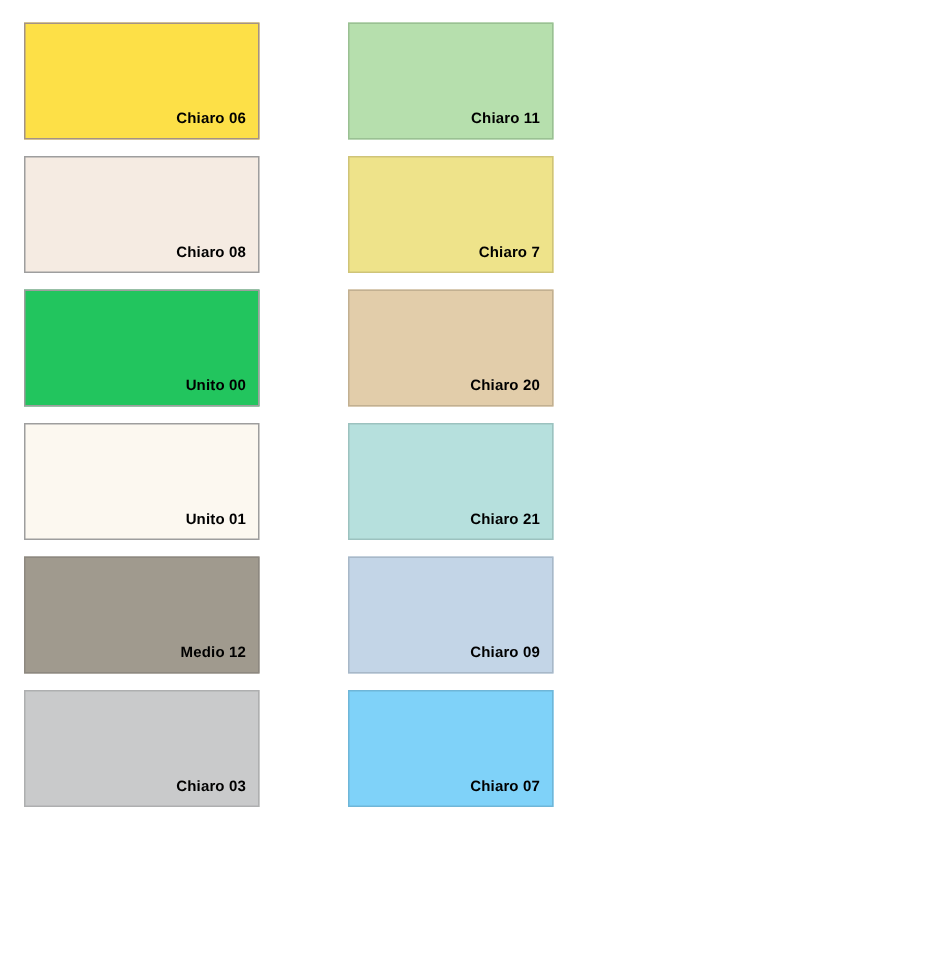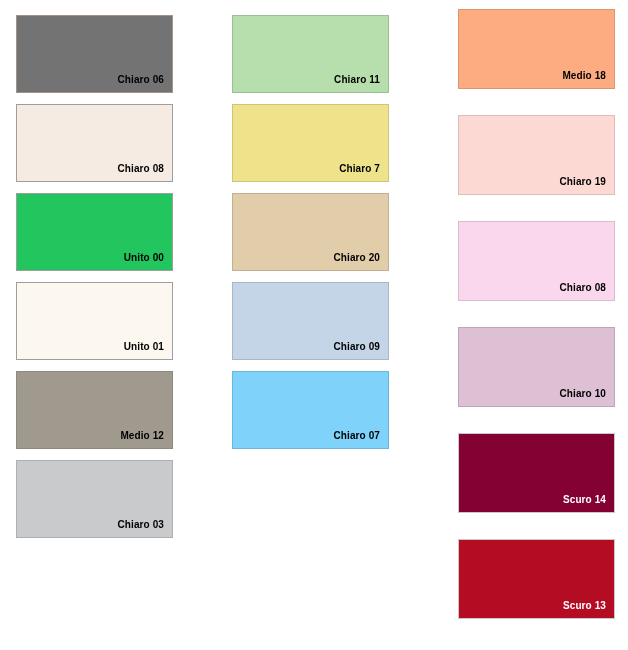--- a/index.html
+++ b/index.html
@@ -25,21 +25,21 @@
     display: flex;
     flex-direction: column;
   }
   #column-1 {
     left: 16px;
     width: 157px;
     padding-top: 15px;
   }
   #column-2 {
     left: 232px;
-    width: 157px;
+    width: 137px;
     padding-top: 15px;
   }
   #column-3 {
     left: 458px;
     width: 157px;
     padding-top: 9px;
   }
   #column-1 .swatch-card,
   #column-2 .swatch-card {
     height: 78px;
@@ -69,21 +69,21 @@
   .swatch-label.light-text {
     color: #ffffff;
   }
 </style>
 </head>
 <body>
 
 <div id="palette-board">
 
   <div class="swatch-column" id="column-1">
-      <div class="swatch-card" style="background: #737373; border-color: rgb(163, 146, 135); padding-left: 12px;">
+      <div class="swatch-card" style="background: #fde047; border-color: rgb(163, 146, 135); padding-left: 12px;">
         <span class="swatch-label">Chiaro 06</span>
       </div>
       <div class="swatch-card" style="background: rgb(245, 235, 226); border-color: rgb(158, 158, 158);">
         <span class="swatch-label">Chiaro 08</span>
       </div>
       <div class="swatch-card" style="background: #22c55e; border-color: rgb(158, 158, 158);">
         <span class="swatch-label">Unito 00</span>
       </div>
       <div class="swatch-card" style="background: rgb(252, 248, 240); border-color: rgb(158, 158, 158);">
         <span class="swatch-label">Unito 01</span>
@@ -98,41 +98,24 @@
   <div class="swatch-column" id="column-2">
       <div class="swatch-card" style="background: rgb(182, 223, 173); border-color: rgb(154, 192, 147);">
         <span class="swatch-label">Chiaro 11</span>
       </div>
       <div class="swatch-card" style="background: rgb(238, 227, 138); border-color: rgb(207, 196, 120);">
         <span class="swatch-label">Chiaro 7</span>
       </div>
       <div class="swatch-card" style="background: rgb(226, 205, 170); border-color: rgb(194, 176, 145);">
         <span class="swatch-label">Chiaro 20</span>
       </div>
+      <div class="swatch-card" style="background: rgb(182, 224, 221); border-color: rgb(156, 194, 191);">
+        <span class="swatch-label">Chiaro 21</span>
+      </div>
       <div class="swatch-card" style="background: rgb(195, 213, 231); border-color: rgb(168, 184, 200);">
         <span class="swatch-label">Chiaro 09</span>
       </div>
       <div class="swatch-card" style="background: rgb(127, 210, 249); border-color: rgb(111, 182, 216);">
         <span class="swatch-label">Chiaro 07</span>
       </div>
     </div>
-  <div class="swatch-column" id="column-3">
-      <div class="swatch-card" style="background: rgb(253, 171, 128); border-color: rgb(221, 149, 112);">
-        <span class="swatch-label">Medio 18</span>
-      </div>
-      <div class="swatch-card" style="background: rgb(252, 217, 210); border-color: rgb(220, 189, 183);">
-        <span class="swatch-label">Chiaro 19</span>
-      </div>
-      <div class="swatch-card" style="background: rgb(251, 215, 237); border-color: rgb(219, 187, 207);">
-        <span class="swatch-label">Chiaro 08</span>
-      </div>
-      <div class="swatch-card" style="background: rgb(221, 192, 211); border-color: rgb(191, 166, 183);">
-        <span class="swatch-label">Chiaro 10</span>
-      </div>
-      <div class="swatch-card" style="background: rgb(132, 1, 52); border-color: rgb(201, 201, 201);">
-        <span class="swatch-label light-text">Scuro 14</span>
-      </div>
-      <div class="swatch-card" style="background: rgb(180, 12, 35); border-color: rgb(201, 201, 201);">
-        <span class="swatch-label light-text">Scuro 13</span>
-      </div>
-    </div>
 
 </div>
 
 </body></html>

